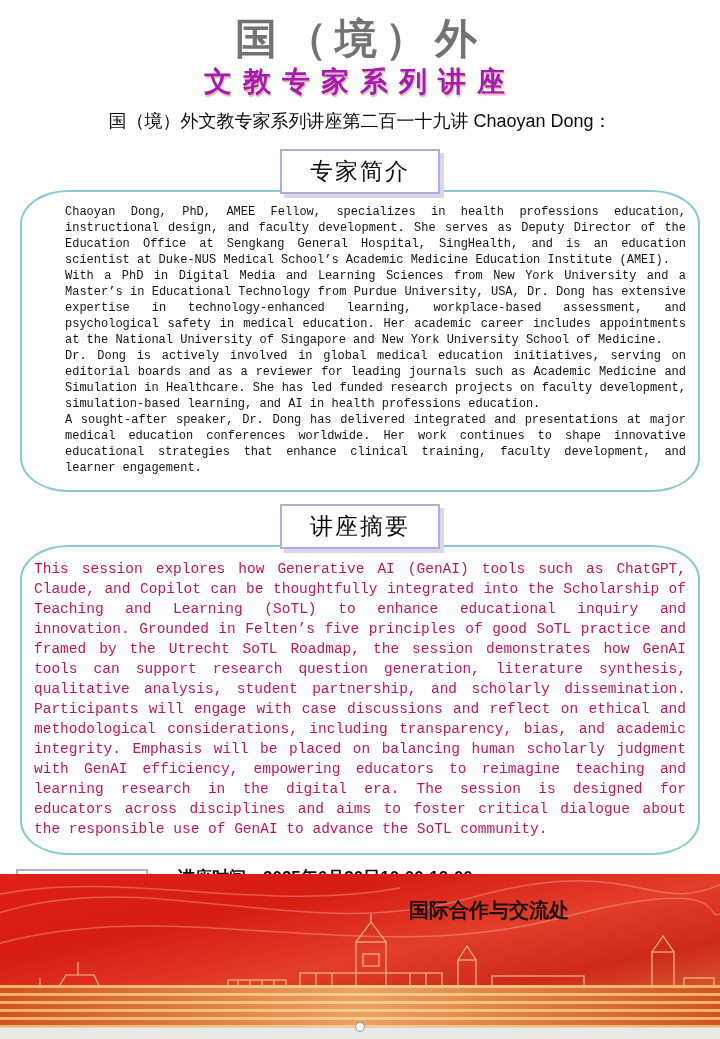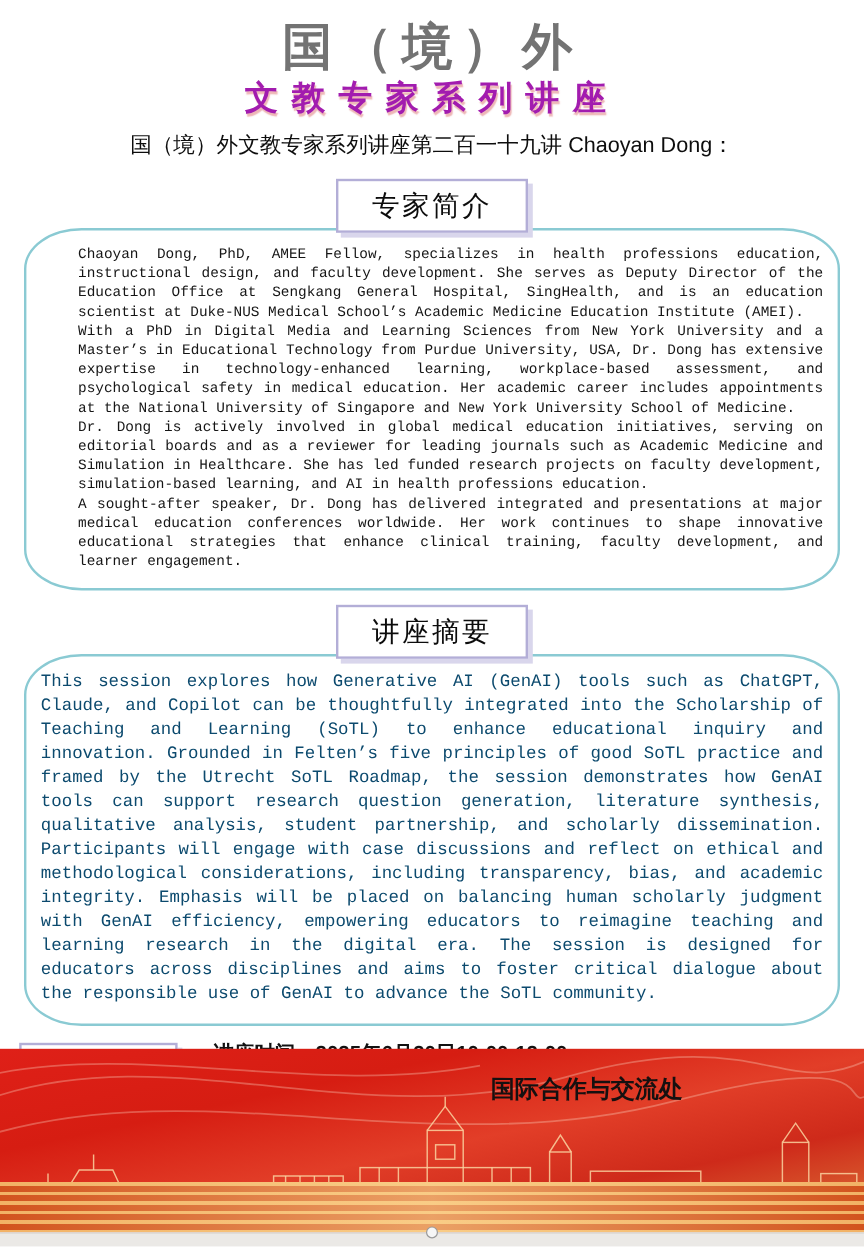--- a/index.html
+++ b/index.html
@@ -46,21 +46,21 @@
     margin:-4px 20px 0 20px; background:#ffffff;
     border:2px solid #8acad3; border-radius:48px / 34px;
     padding:12px 12px 14px 12px;
   }
   .bio-text p {
     font-family:"Liberation Mono", monospace;
     font-size:12px; line-height:16px; text-align:justify; color:#151515;margin-left:31px;
   }
   .abstract-text p {
     font-family:"Liberation Mono", monospace;
-    font-size:14.5px; line-height:20px; text-align:justify; color:#0c4a6e;
+    font-size:14.5px; line-height:20px; text-align:justify; color:#be185d;
   }
 
   .gap-1 { height:12px; }
   .gap-2 { height:14px; }
 
   
   .schedule-row {
     margin:10px 20px 0 16px; display:flex; align-items:flex-start; gap:30px;
   }
   .schedule-box {
@@ -84,21 +84,21 @@
   .banner-stripes {
     position:absolute; left:0; bottom:0; width:100%; height:42px;
     background:
       linear-gradient(90deg, rgba(210,70,25,0) 0%, rgba(255,225,160,0.55) 50%, rgba(210,70,25,0) 100%),
       repeating-linear-gradient(180deg,
         #f2b266 0px, #f2b266 3px,
         #d2531e 3px, #d2531e 8px);
   }
   .banner-text {
     position:absolute; left:383px; top:22px; width:212px; text-align:center;
-    font-family:Liberation Mono, monospace; font-weight:700;
+    font-family:Liberation Serif, serif; font-weight:700;
     font-size:20px; line-height:28px; color:#161010;
   }
 
   
   .bottom-strip {
     position:absolute; left:0; bottom:0; width:720px; height:12px;
     background:#ebe9e6; border-top:1px solid #d8d5d0;
   }
   .resize-handle {
     position:absolute; left:355px; top:-6px; width:10px; height:10px;

